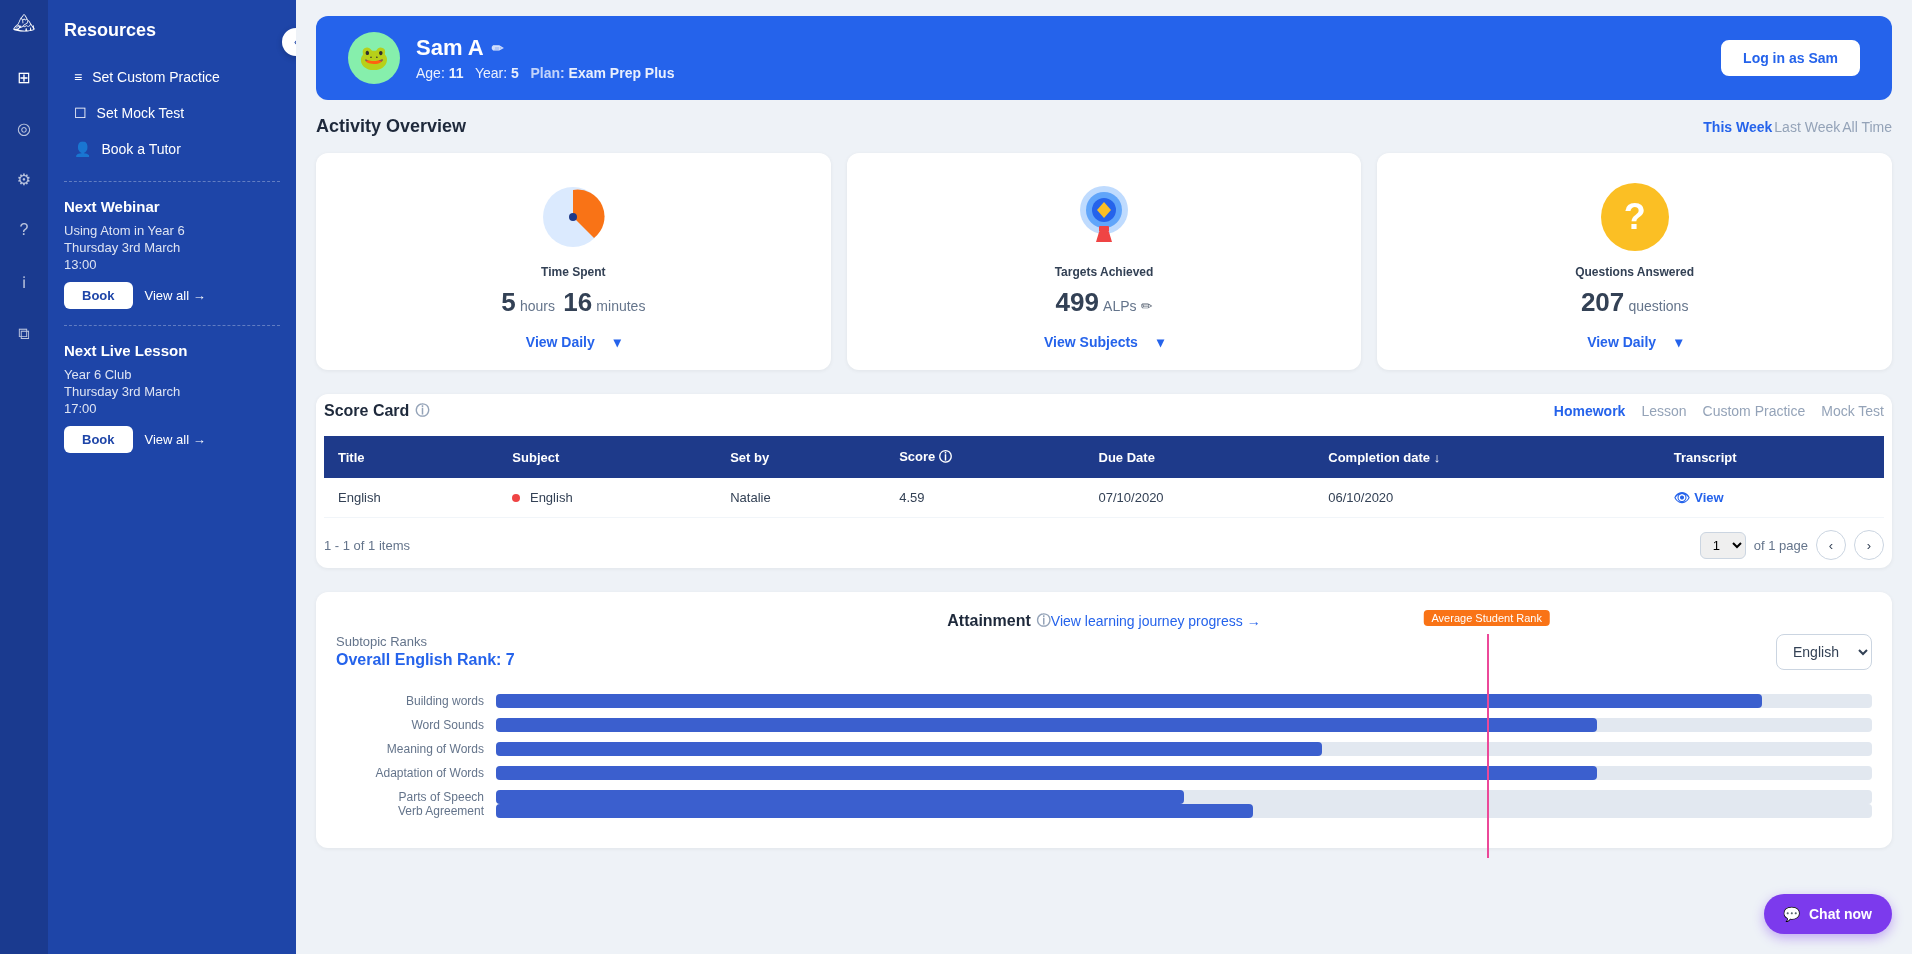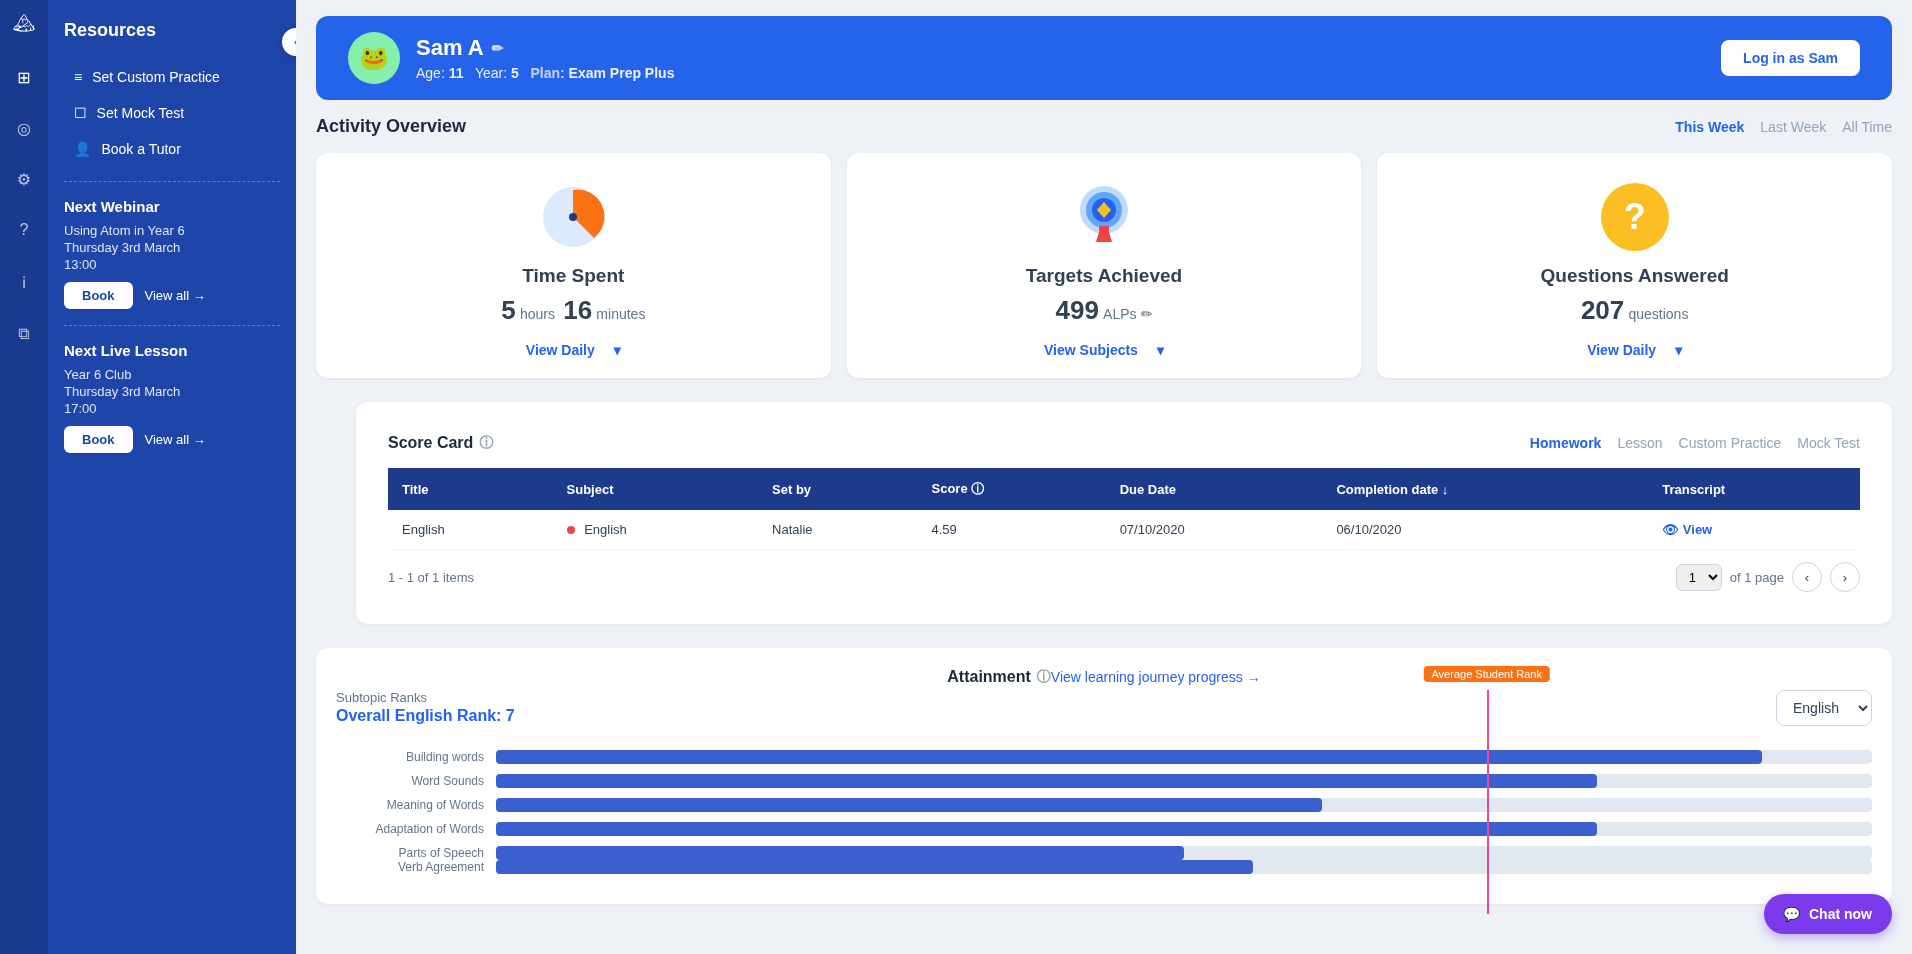--- a/index.html
+++ b/index.html
@@ -119,49 +119,49 @@
       font-weight: 600;
       cursor: pointer;
     }
 
     
     .content { padding: 0 20px 20px; }
 
     
     .section-header { display: flex; align-items: center; justify-content: space-between; margin-bottom: 16px; margin-top: 8px; }
     .section-title { font-size: 18px; font-weight: 700; color: #1e293b; display: flex; align-items: center; gap: 8px; }
-    .time-filters { display: flex; gap: 16px; font-size: 14px; }
+    .time-filters { display: flex; gap: 2px; font-size: 14px; }
     .time-filter { color: #94a3b8; cursor: pointer; }
     .time-filter.active { color: #2563eb; font-weight: 600; }
 
     
     .activity-cards { display: grid; grid-template-columns: 1fr 1fr 1fr; gap: 16px; margin-bottom: 24px; }
     .activity-card {
       background: white;
       border-radius: 12px;
       padding: 28px 24px 20px;
       text-align: center;
       box-shadow: 0 1px 4px rgba(0,0,0,0.06);
     }
     .card-icon { height: 72px; display: flex; align-items: center; justify-content: center; margin-bottom: 12px; }
-    .card-title { font-size: 19px; font-weight: 600; color: #334155; margin-bottom: 8px; }
+    .card-title { font-size: 12px; font-weight: 600; color: #334155; margin-bottom: 8px; }
     .card-value { font-size: 15px; color: #334155; margin-bottom: 16px; }
     .card-value .big { font-size: 26px; font-weight: 700; }
     .card-value .unit { font-size: 14px; color: #64748b; }
     .card-action { color: #2563eb; font-size: 14px; font-weight: 600; cursor: pointer; display: flex; align-items: center; justify-content: center; gap: 19px; }
     
     .question-circle {
       width: 68px; height: 68px; border-radius: 50%;
       background: #fbbf24;
       display: flex; align-items: center; justify-content: center;
       font-size: 36px; color: white; font-weight: 700;
     }
 
     
-    .scorecard-section { background: white; border-radius: 12px; padding: 32px; margin-bottom: 24px; box-shadow: 0 1px 4px rgba(0,0,0,0.06); margin-left: 40px; }
+    .scorecard-section { background: white; border-radius: 12px; padding: 8px; margin-bottom: 24px; box-shadow: 0 1px 4px rgba(0,0,0,0.06); }
     .scorecard-header { display: flex; align-items: center; justify-content: space-between; margin-bottom: 16px; }
     .scorecard-title { font-size: 16px; font-weight: 700; color: #1e293b; display: flex; align-items: center; gap: 6px; }
     .scorecard-filters { display: flex; gap: 16px; font-size: 14px; }
     .sc-filter { color: #94a3b8; cursor: pointer; }
     .sc-filter.active { color: #2563eb; font-weight: 600; }
 
     .scorecard-table { width: 100%; border-collapse: collapse; }
     .scorecard-table thead tr { background: #1e3a8a; color: white; }
     .scorecard-table thead th { padding: 12px 14px; text-align: left; font-size: 13px; font-weight: 600; }
     .scorecard-table tbody tr { border-bottom: 1px solid #f1f5f9; }

